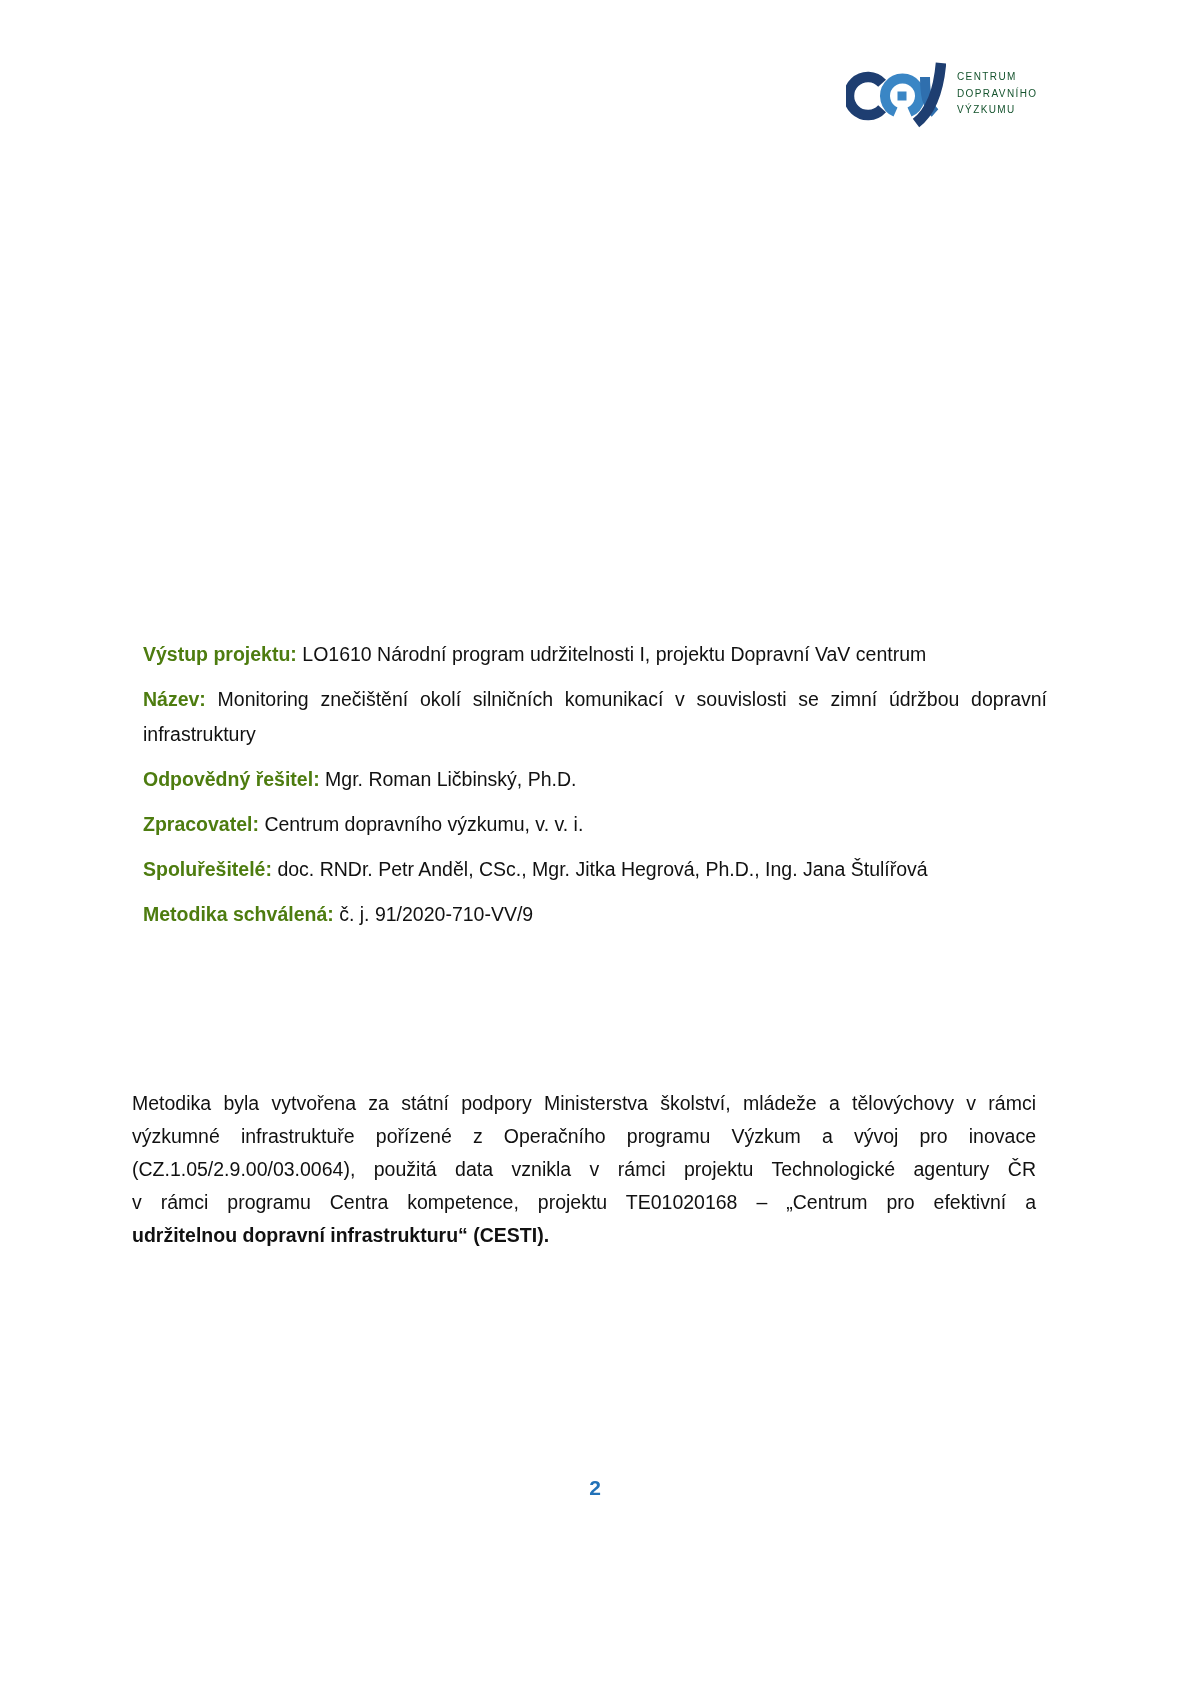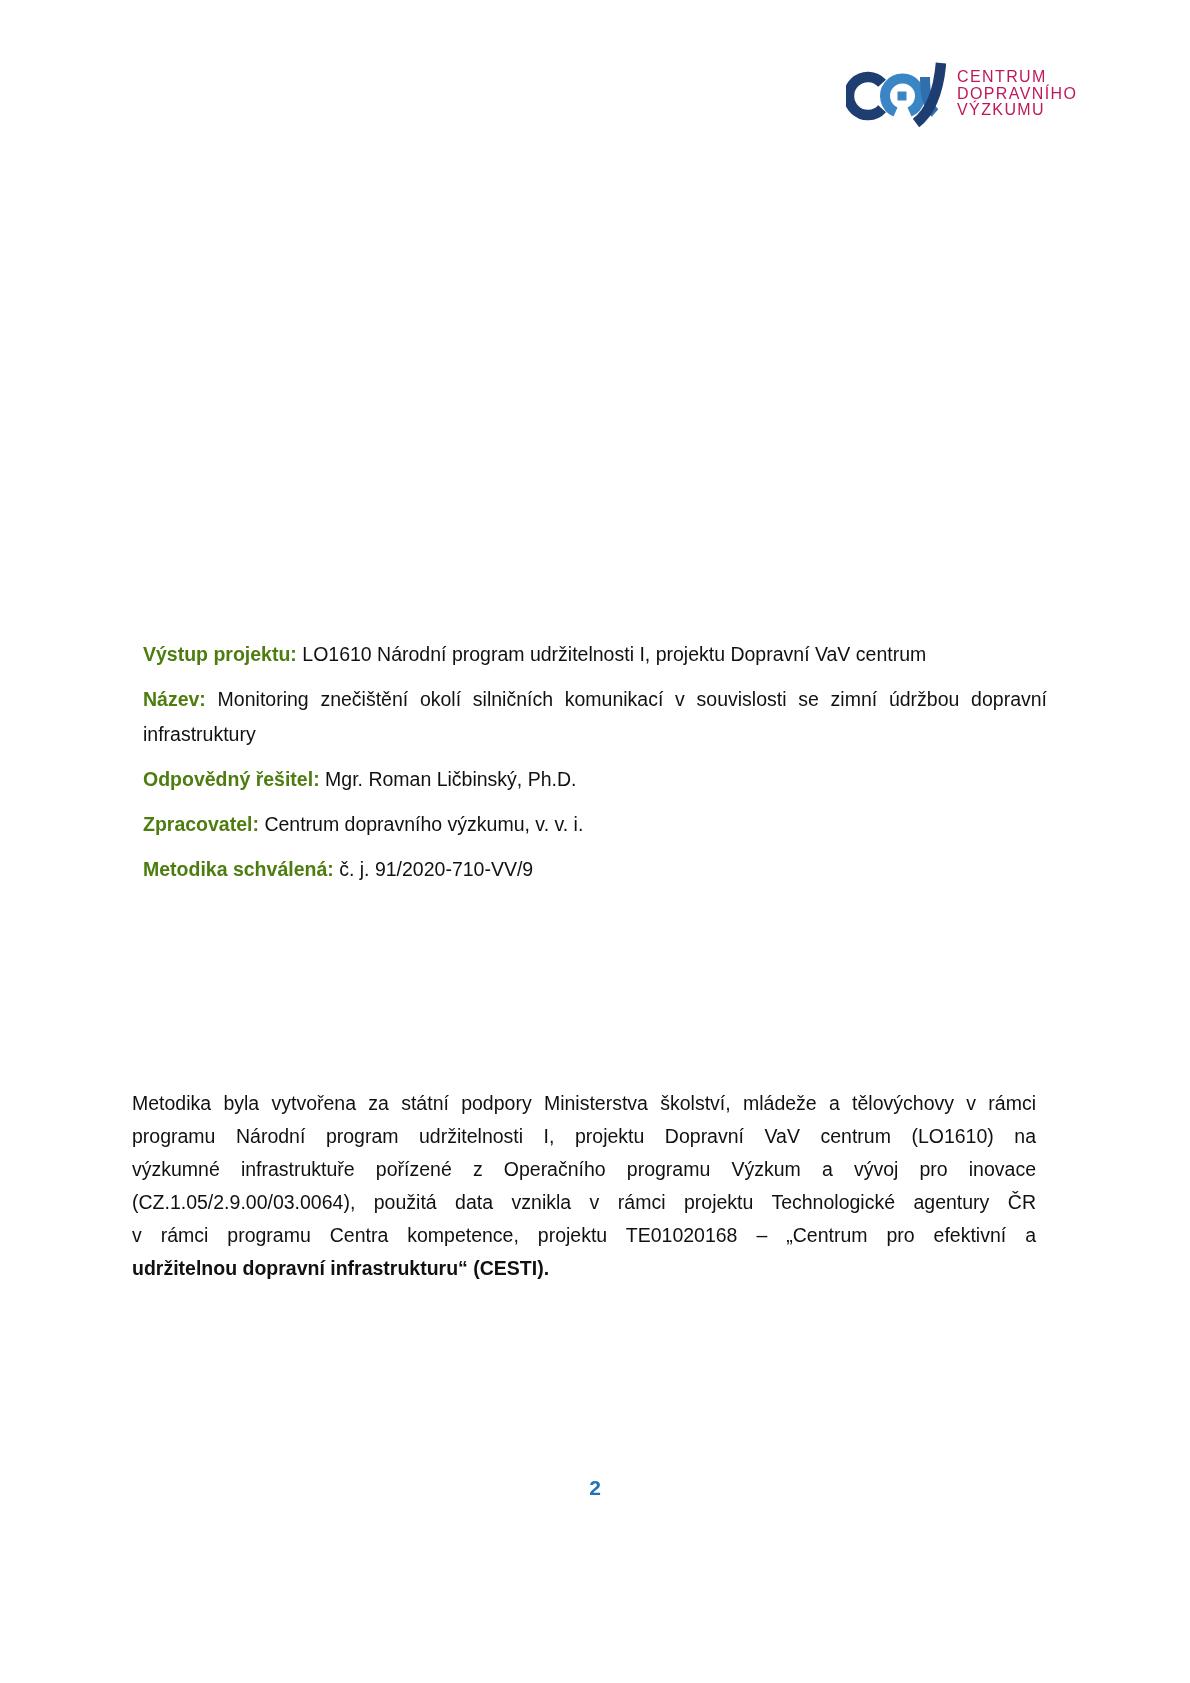--- a/index.html
+++ b/index.html
@@ -17,24 +17,24 @@
   .logo {
     position: absolute;
     top: 60px;
     left: 846px;
     display: flex;
     align-items: center;
   }
   .logo-mark { display: block; }
   .logo-text {
     margin-left: 11px;
-    font-size: 16px;
+    font-size: 10px;
     line-height: 16.5px;
     letter-spacing: 1.4px;
-    color: #be185d;
+    color: #14532d;
     text-transform: uppercase;
     white-space: nowrap;
   }
   .logo-text div { display: block; }
 
   
   .meta {
     position: absolute;
     left: 143px;
     width: 904px;
@@ -95,26 +95,26 @@
       <div>DOPRAVNÍHO</div>
       <div>VÝZKUMU</div>
     </div>
   </div>
 
   <section class="meta">
     <p><strong>Výstup projektu:</strong> <span>LO1610 Národní program udržitelnosti I, projektu Dopravní VaV centrum</span></p>
     <p><strong>Název:</strong> <span>Monitoring znečištění okolí silničních komunikací v souvislosti se zimní údržbou dopravní infrastruktury</span></p>
     <p><strong>Odpovědný řešitel:</strong> <span>Mgr. Roman Ličbinský, Ph.D.</span></p>
     <p><strong>Zpracovatel:</strong> <span>Centrum dopravního výzkumu, v. v. i.</span></p>
+    <p><strong>Spoluřešitelé:</strong> <span>doc. RNDr. Petr Anděl, CSc., Mgr. Jitka Hegrová, Ph.D., Ing. Jana Štulířová</span></p>
     <p><strong>Metodika schválená:</strong> <span>č. j. 91/2020-710-VV/9</span></p>
   </section>
 
   <section class="funding">
     <div class="jline">Metodika byla vytvořena za státní podpory Ministerstva školství, mládeže a tělovýchovy v rámci</div>
-    <div class="jline">programu Národní program udržitelnosti I, projektu Dopravní VaV centrum (LO1610) na</div>
     <div class="jline">výzkumné infrastruktuře pořízené z Operačního programu Výzkum a vývoj pro inovace</div>
     <div class="jline">(CZ.1.05/2.9.00/03.0064), použitá data vznikla v rámci projektu Technologické agentury ČR</div>
     <div class="jline">v rámci programu Centra kompetence, projektu TE01020168 – „Centrum pro efektivní a</div>
     <div class="jline last">udržitelnou dopravní infrastrukturu“ (CESTI).</div>
   </section>
 
   <div class="page-number">2</div>
 
 </div>
 

